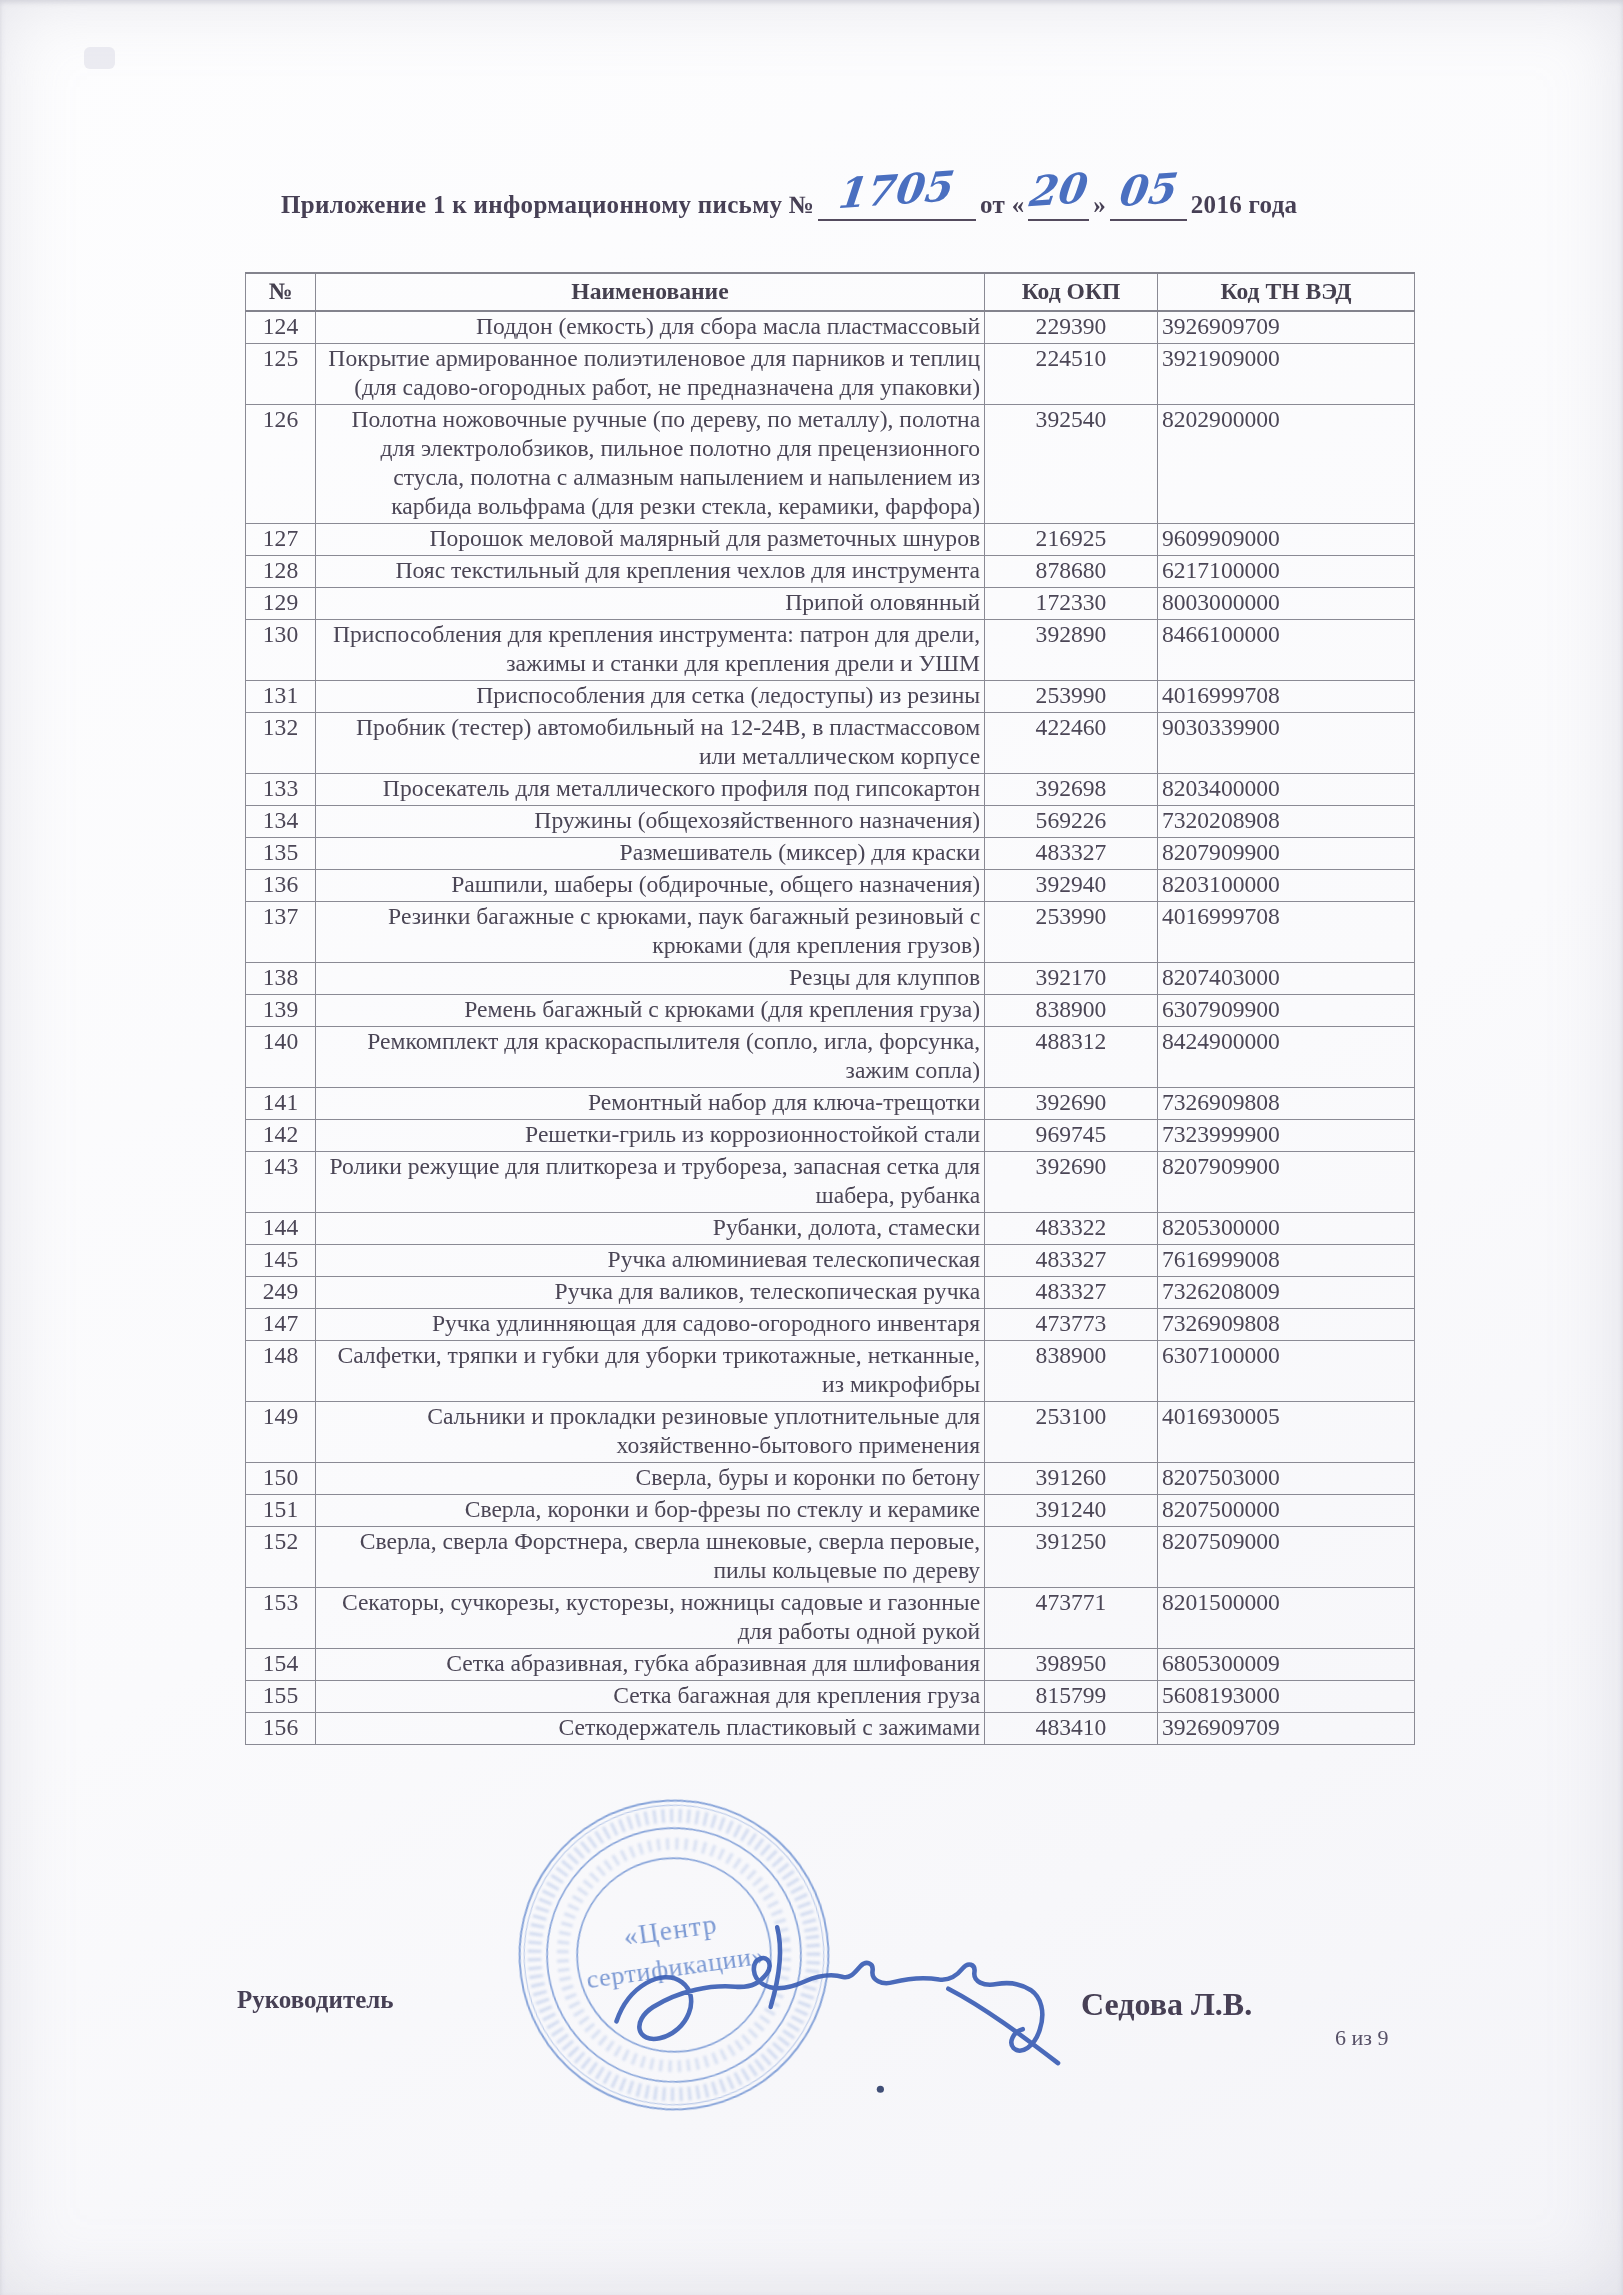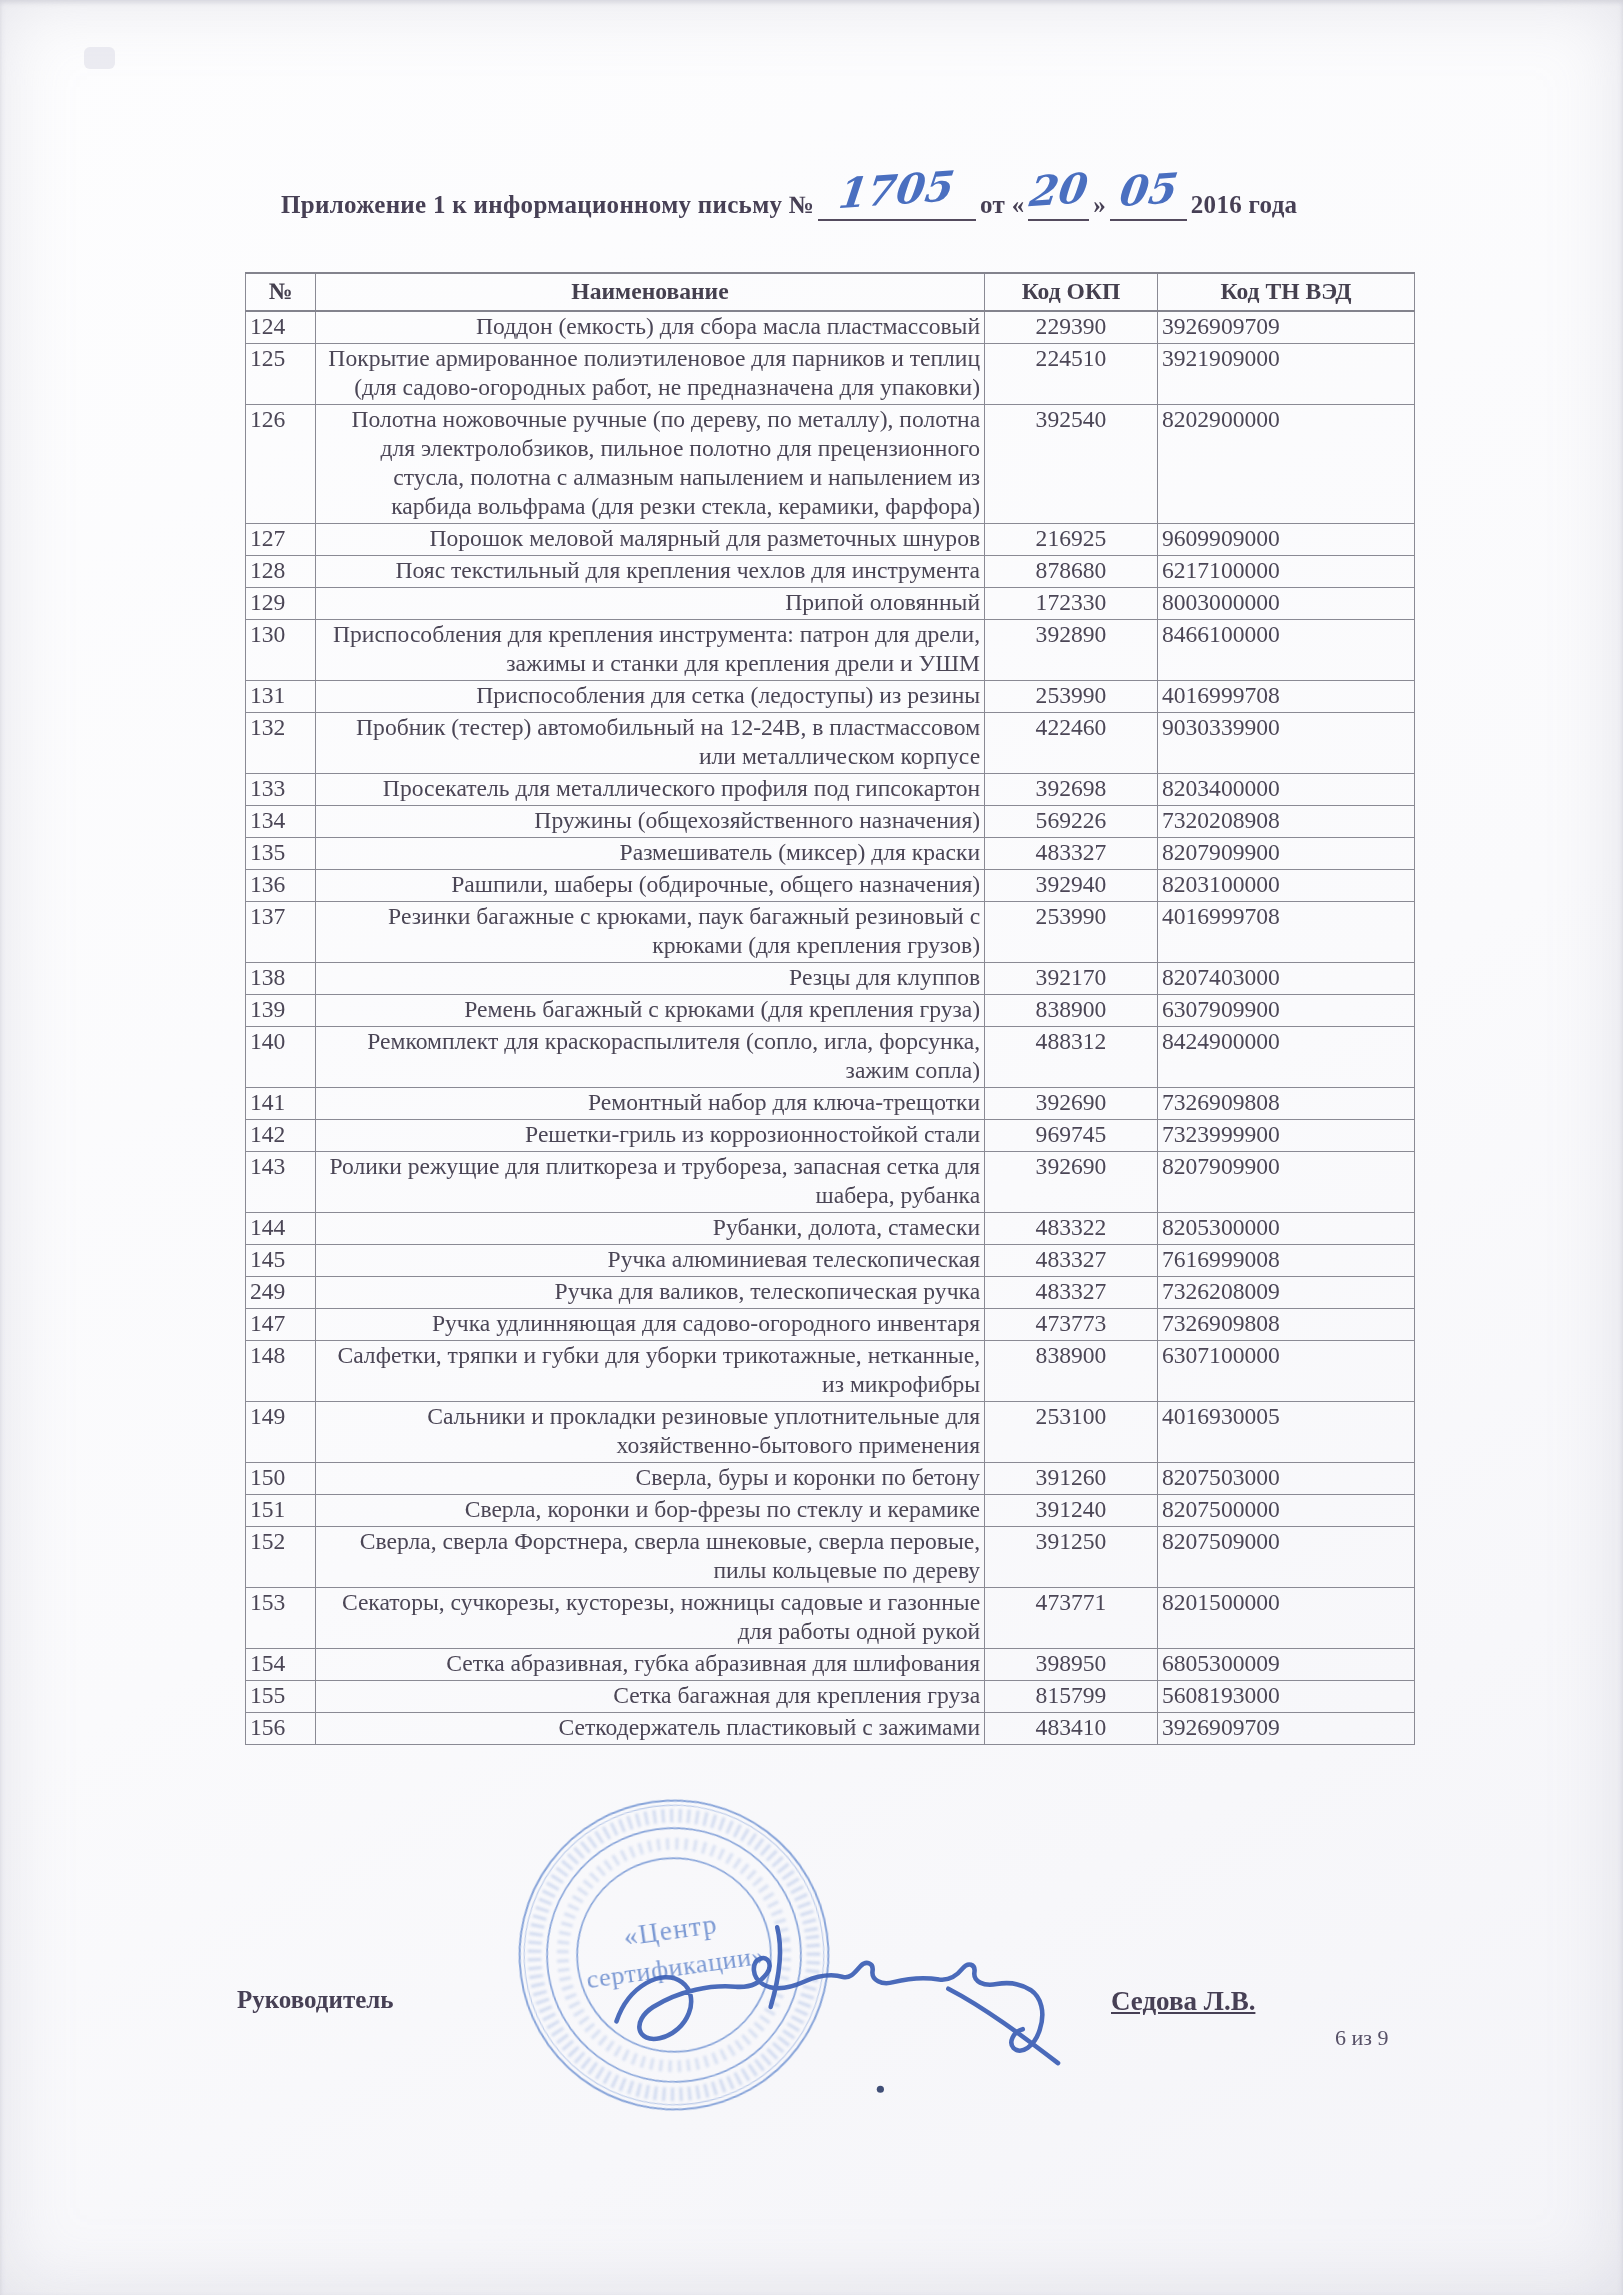--- a/index.html
+++ b/index.html
@@ -45,27 +45,27 @@
   }
   table.doc th,table.doc td{
     border:1.3px solid #8a8a94;vertical-align:top;
     padding:0 3.9px 2px 3.9px;overflow:hidden;
   }
   table.doc th{
     font-weight:bold;text-align:center;padding:3.3px 2.6px 3.9px 2.6px;
     border-top:2px solid #83838d;border-bottom:2px solid #83838d;
     color:#45404f;
   }
-  td.c-num{padding-left:1.3px;padding-right:1.3px;}
+  td.c-num{text-align:center;padding-left:1.3px;padding-right:1.3px;}
   td.c-name{text-align:right;padding-left:15.7px;padding-right:50px;}
   td.c-okp{text-align:center;margin-top:46px;}
   td.c-tnved{text-align:left;padding-right:19.6px;}
   
   .sig-label{position:absolute;left:237px;top:1986px;font-size:25px;font-weight:bold;color:#474055;}
-  .sig-name{position:absolute;left:1111px;top:1986px;font-size:27px;font-weight:bold;color:#474055;text-decoration:underline;}
+  .sig-name{position:absolute;left:1081px;top:1986px;font-size:32px;font-weight:bold;color:#474055;}
   .page-num{position:absolute;left:1335px;top:2025px;font-size:22px;color:#565066;}
   
   .stamp-svg{position:absolute;left:496px;top:1777px;opacity:.9;}
   .signature-svg{position:absolute;left:582px;top:1909px;}
 </style>
 </head>
 <body>
 
 <div class="page">
 

